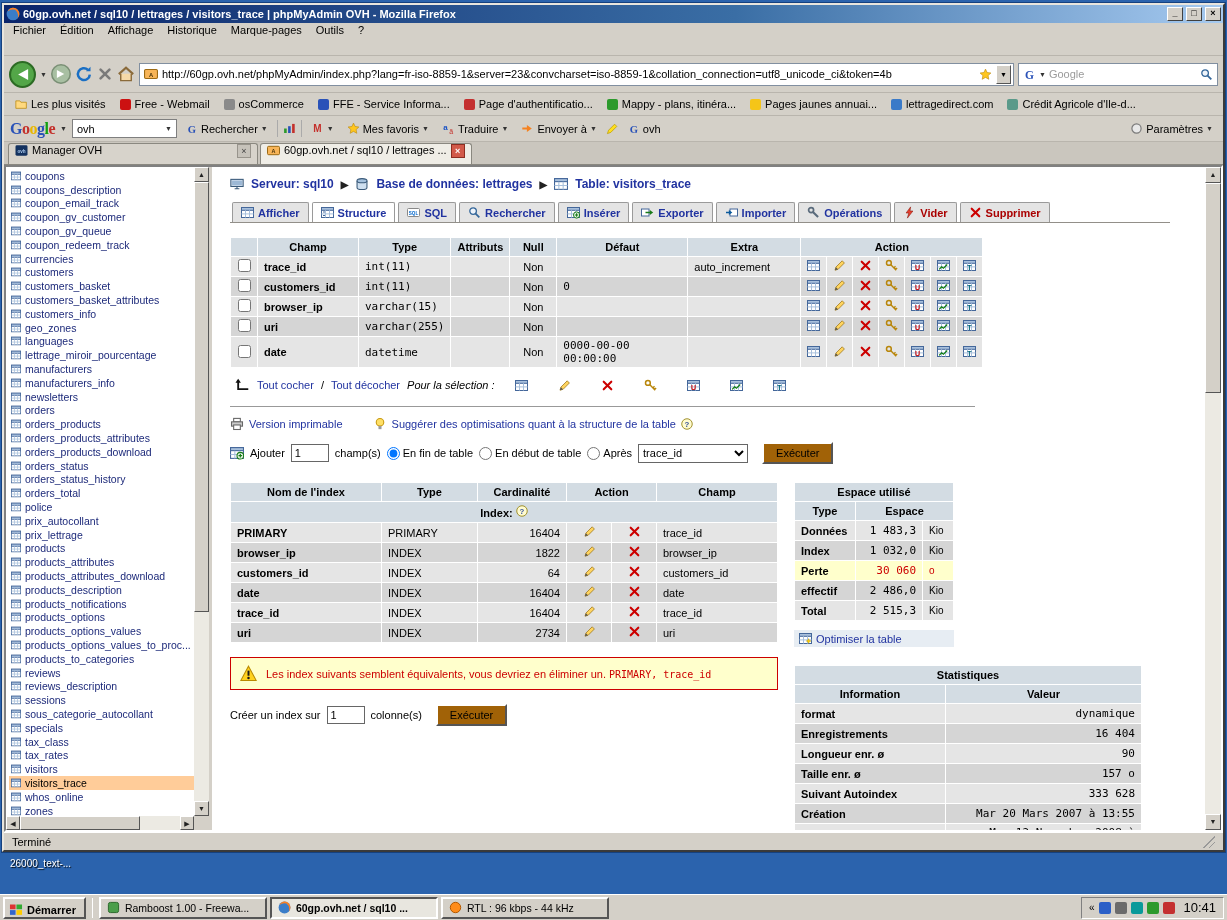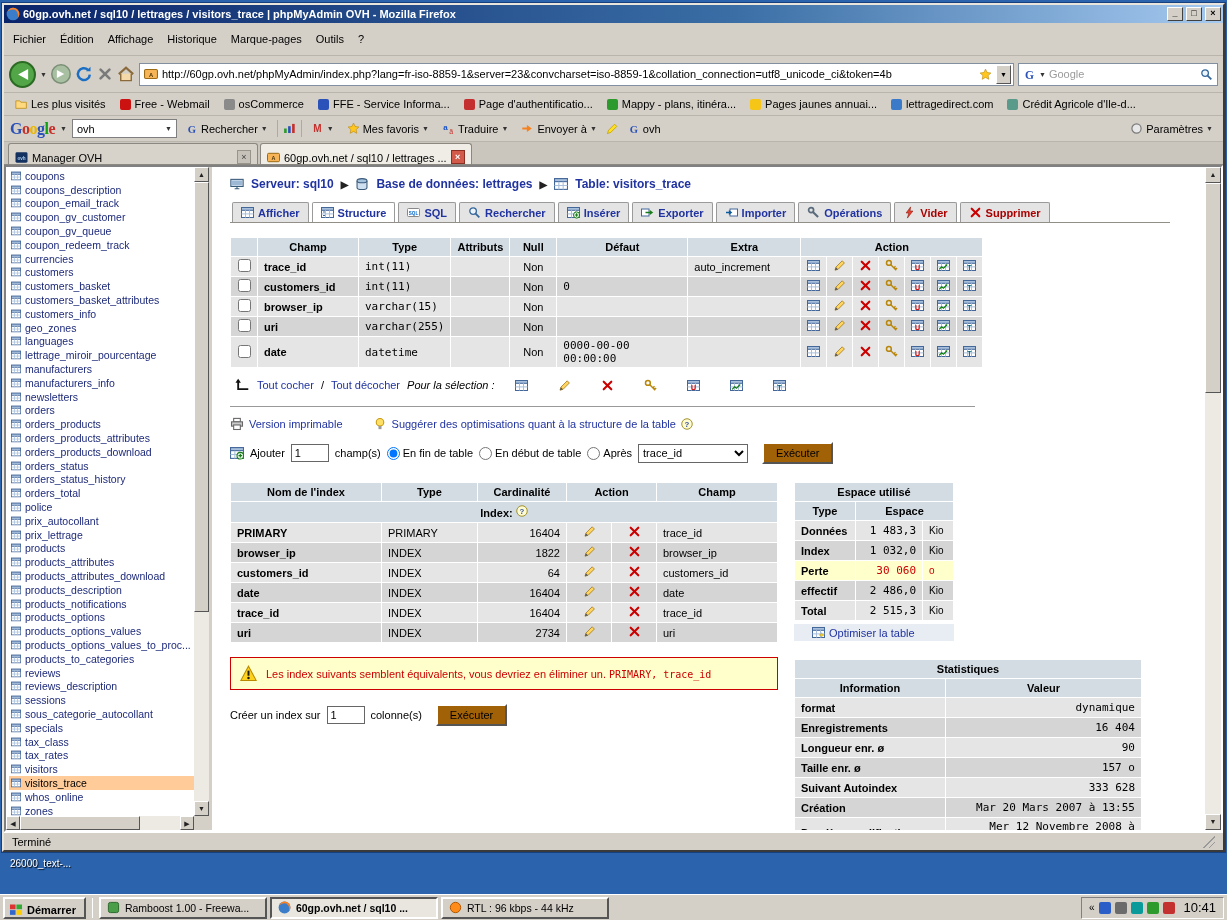--- a/index.html
+++ b/index.html
@@ -3,40 +3,40 @@
 <meta charset="utf-8">
 <style>
 *{box-sizing:border-box;margin:0;padding:0}
 body{background:#555;font-family:"Liberation Sans",sans-serif}
 .screen{position:relative;width:1227px;height:920px;background:#2b63ad;overflow:hidden;font-size:11px;color:#000}
 
 .fx-window{position:absolute;left:2px;top:3px;width:1223px;height:849px;display:flex;flex-direction:column;background:#d4d0c8;border:2px solid;border-color:#e9e5dd #3a3a3a #3a3a3a #e9e5dd;box-shadow:0 0 0 1px #16417e}
 .titlebar{height:18px;flex:0 0 18px;background:linear-gradient(90deg,#0a246a 0%,#3a6ea5 60%,#a6caf0 100%);display:flex;align-items:center;gap:3px;padding:0 2px}
 .titlebar .ttext{flex:1;color:#fff;font-weight:bold;white-space:nowrap;overflow:hidden;font-size:11px}
 .winbtn{width:16px;height:14px;background:#d4d0c8;border:1px solid;border-color:#fff #404040 #404040 #fff;font-size:9px;line-height:11px;text-align:center;font-weight:bold}
-.menubar{height:21px;flex:0 0 21px;display:flex;align-items:center;padding:16px 2px;border-bottom:1px solid #b9b5ad}
+.menubar{height:21px;flex:0 0 21px;display:flex;align-items:flex-end;padding:16px 2px;border-bottom:1px solid #b9b5ad}
 .menu-item{padding:3px 7px}
 .navbar{height:37px;flex:0 0 37px;display:flex;align-items:center;gap:4px;padding:0 5px;border-bottom:1px solid #b9b5ad}
 .ico{display:inline-flex;align-items:center;justify-content:center}
 .urlbar{flex:1;height:23px;background:#fff;border:1px solid #818fa0;display:flex;align-items:center;gap:4px;padding:0 2px 0 4px;overflow:hidden}
 .url-text{flex:1;white-space:nowrap;overflow:hidden;font-size:11px}
 .dropbtn{width:15px;height:19px;background:#d4d0c8;border:1px solid;border-color:#fff #555 #555 #fff;font-size:7px;text-align:center;line-height:18px;flex:0 0 15px}
 .searchbar{width:200px;height:23px;background:#fff;border:1px solid #818fa0;display:flex;align-items:center;gap:3px;padding:0 4px;flex:0 0 200px}
 .search-text{flex:1;color:#9a9a9a}
 .bookbar{height:23px;flex:0 0 23px;display:flex;align-items:center;padding:0 4px;border-bottom:1px solid #b9b5ad;overflow:hidden}
 .bm{display:inline-flex;align-items:center;gap:4px;padding:2px 7px;white-space:nowrap}
 .bm-sq{width:11px;height:11px;border-radius:2px;flex:0 0 11px}
 .gbar{height:26px;flex:0 0 26px;display:flex;align-items:center;gap:5px;padding:0 6px;border-bottom:1px solid #b9b5ad}
 .glogo{font-family:"Liberation Serif",serif;font-weight:bold;font-size:16px;letter-spacing:-.5px}
 .gcombo{width:105px;height:19px;background:#fff;border:1px solid #7f7f7f;display:flex;align-items:center;padding:0 4px;gap:3px}
 .gbtn{display:inline-flex;align-items:center;gap:3px;padding:2px 4px;white-space:nowrap}
 .gsep{width:1px;height:17px;background:#aaa}
 .dd{font-size:7px;color:#333}
 .tabstrip{height:23px;flex:0 0 23px;background:#cac6be;display:flex;align-items:flex-end;gap:2px;padding:2px 4px 0;border-bottom:1px solid #8a8880}
-.btab{display:inline-flex;align-items:flex-end;gap:4px;height:21px;padding:0 6px;background:#d7d3cb;border:1px solid #8a8880;border-bottom:none;border-radius:3px 3px 0 0;white-space:nowrap;font-size:11px}
+.btab{display:inline-flex;align-items:flex-start;gap:4px;height:21px;padding:0 6px;background:#d7d3cb;border:1px solid #8a8880;border-bottom:none;border-radius:3px 3px 0 0;white-space:nowrap;font-size:11px}
 .btab.active{background:#efede6}
 .btab.first{width:250px}
 .btab.first .tclose{margin-left:auto}
 .tclose{width:14px;height:14px;font-size:9px;line-height:12px;text-align:center;border:1px solid #98948c;background:#c6c2ba;color:#444}
 .tclose.red{background:#d25a4a;border-color:#8d2e22;color:#fff;font-weight:bold}
 
 .contentrow{flex:1;display:flex;min-height:0;border:2px solid;border-color:#808080 #fff #fff #808080}
 .sidebar{width:206px;flex:0 0 206px;position:relative;background:#fff;border-right:3px solid #d4d0c8}
 .sb-items{position:absolute;left:0;top:0;right:15px;bottom:14px;overflow:hidden;padding:2px 0 0 3px}
 .sb-item{display:flex;align-items:center;gap:4px;height:13.8px;font-size:10.5px;color:#1d2a7a;white-space:nowrap;padding:0 2px}
@@ -78,21 +78,21 @@
 .linkitem{display:inline-flex;align-items:center;gap:5px;color:#2133a0}
 .addrow{margin-top:11px;display:flex;align-items:center;gap:6px}
 input.num{width:38px;height:18px;border:1px solid #666;padding:0 3px;font-size:11px;font-family:inherit}
 select.sel{height:19px;font-size:11px;font-family:inherit;background:#fff;border:1px solid #666}
 button.exec{height:22px;padding:0 12px;background:#a16207;border:2px solid;border-color:#fff #555 #555 #fff;font-size:11px;font-family:inherit;margin-left:8px}
 .cols{display:flex;gap:16px;margin-top:18px;align-items:flex-start}
 .colL{width:548px;flex:0 0 548px}
 .colR{width:350px}
 .warn{margin-top:14px;border:1px solid #c00;background:#ffffcc;padding:7px 9px;display:flex;align-items:center;gap:9px;color:#c00;width:548px}
 .createrow{margin-top:14px;display:flex;align-items:center;gap:6px}
-.optrow{margin-top:3px;display:flex;align-items:center;gap:4px;background:#e7edf3;padding:2px 18px;width:160px}
+.optrow{margin-top:9px;display:flex;align-items:center;gap:4px;background:#e7edf3;padding:2px 5px;width:160px}
 .statusbar{height:18px;flex:0 0 18px;background:#d4d0c8;border-top:1px solid #fff;display:flex;align-items:center;padding:0 8px;gap:8px}
 .grip{margin-left:auto;width:12px;height:12px;background:linear-gradient(135deg,transparent 50%,#999 50%,#999 56%,transparent 56%,transparent 72%,#999 72%,#999 78%,transparent 78%)}
 
 .desk-label{position:absolute;left:10px;top:858px;color:#fff;font-size:10px;text-shadow:1px 1px 1px #000}
 .taskbar{position:absolute;left:0;right:0;bottom:0;height:26px;background:#d4d0c8;border-top:1px solid #fff;display:flex;align-items:center;gap:4px;padding:0 3px}
 .startbtn{height:22px;display:inline-flex;align-items:center;gap:4px;padding:4px 8px 0 4px;background:#d4d0c8;border:2px solid;border-color:#fff #555 #555 #fff;font-weight:bold;font-size:11px}
 .tb-sep{width:1px;height:20px;background:#999;margin:0 2px;border-right:1px solid #fff}
 .taskbtn{width:168px;height:22px;display:inline-flex;align-items:center;gap:5px;padding:0 6px;background:#d4d0c8;border:2px solid;border-color:#fff #555 #555 #fff;font-size:10.5px;white-space:nowrap;overflow:hidden}
 .taskbtn.active{border-color:#555 #fff #fff #555;background:#e8e6df;font-weight:bold}
 .tray{margin-left:auto;height:22px;display:flex;align-items:center;gap:5px;padding:0 7px;border:1px solid;border-color:#808080 #fff #fff #808080}

